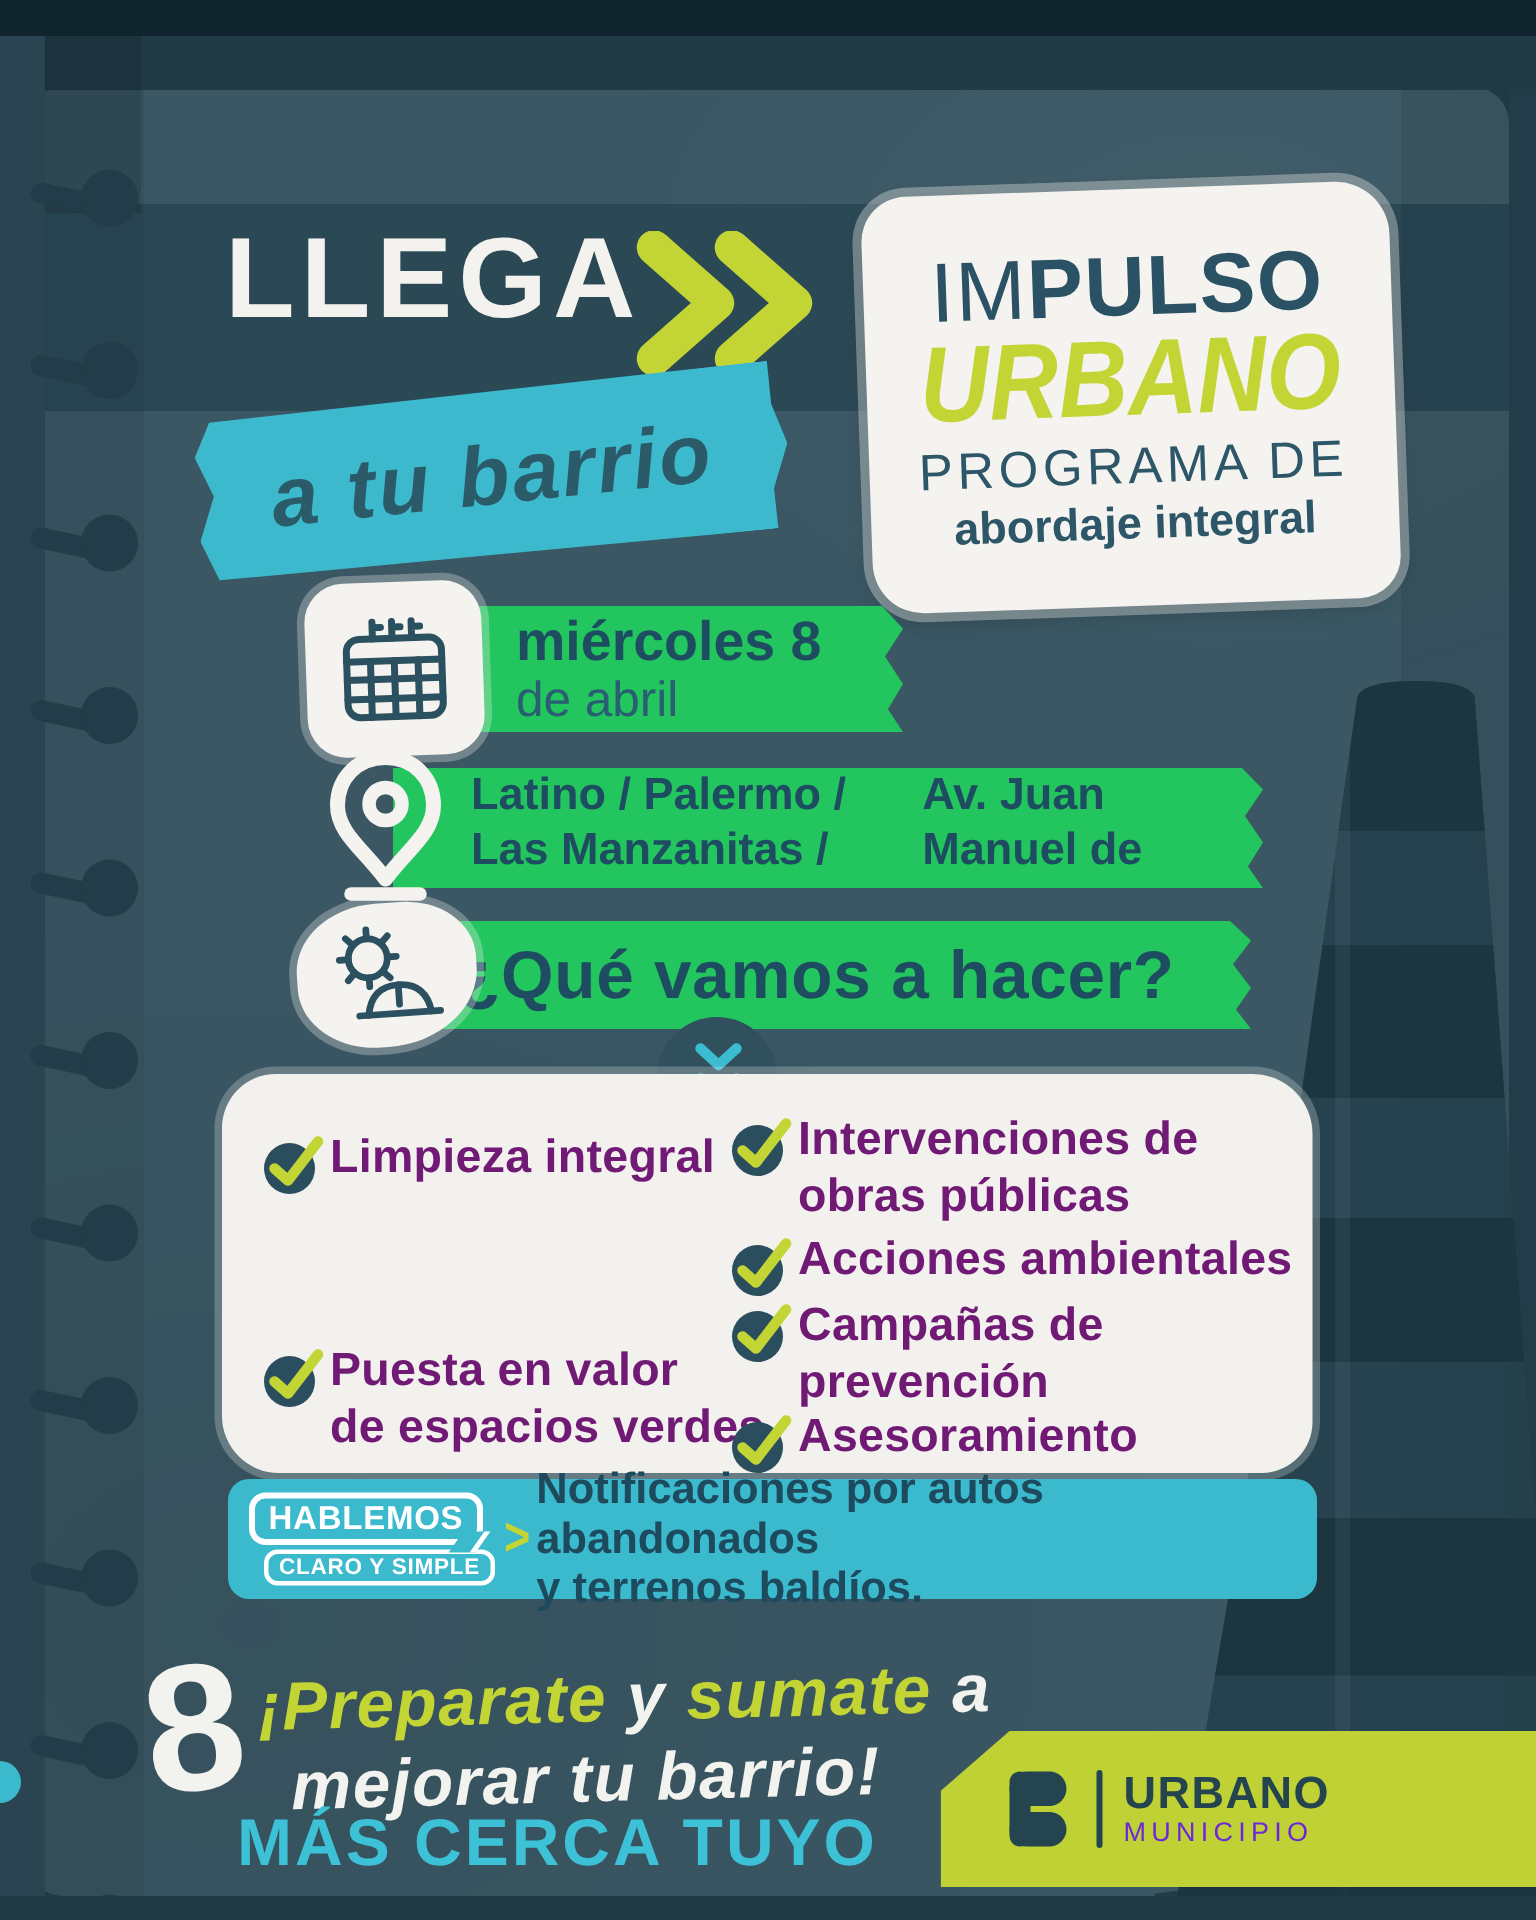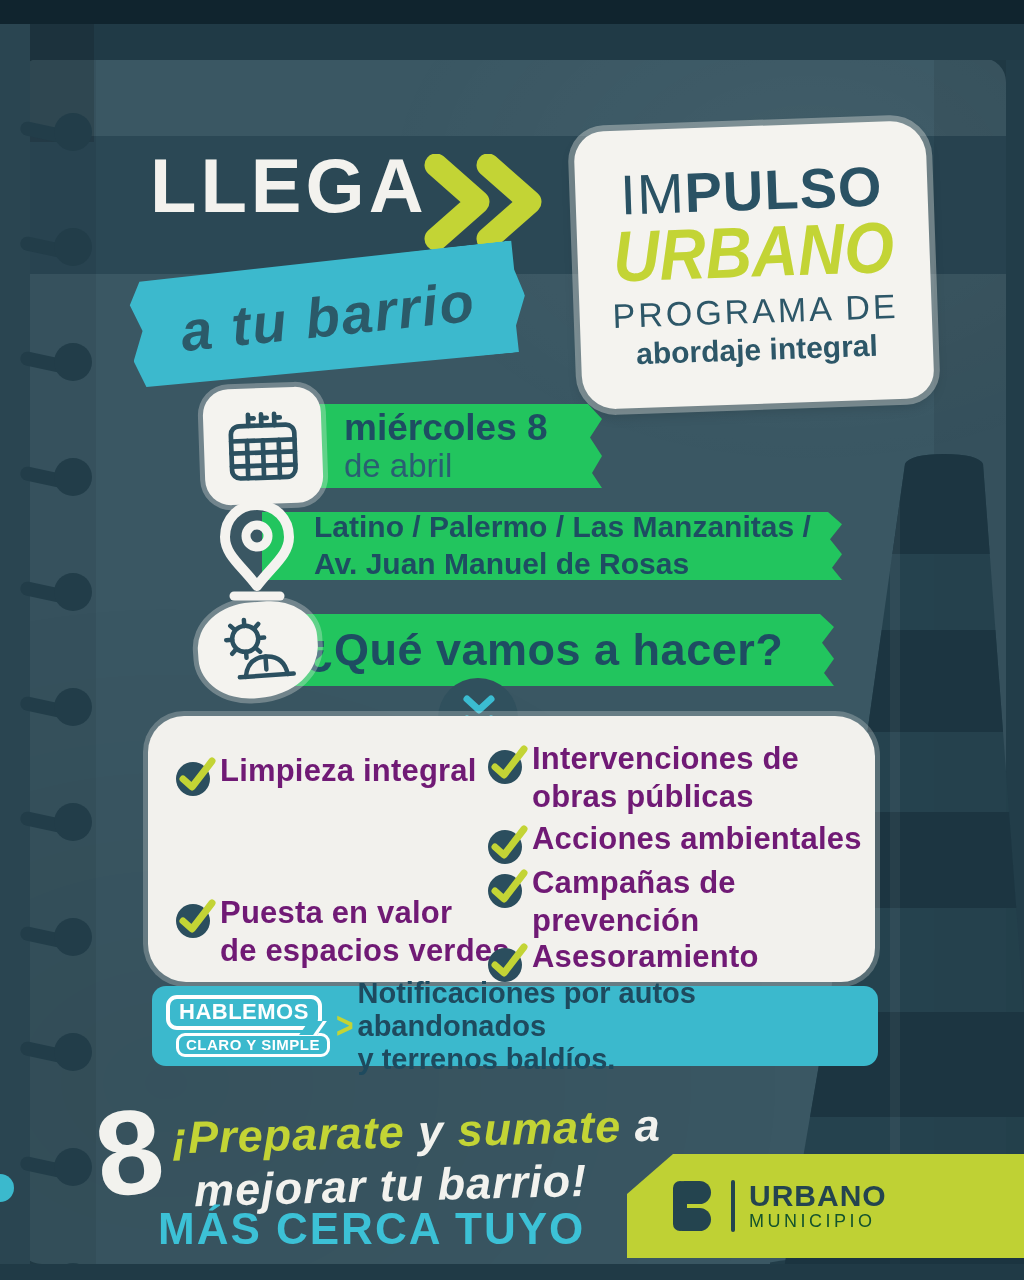--- a/index.html
+++ b/index.html
@@ -53,22 +53,22 @@
   .icon-card{left:204px;top:364px;width:118px;height:116px;background:#f4f3ef;border-radius:26px;
     transform:rotate(-2deg);display:flex;align-items:center;justify-content:center;
     box-shadow:0 0 0 5px rgba(244,243,239,.3);}
   .banner{background:#22c55e;}
   .jag-r{clip-path:polygon(0 0, calc(100% - 14px) 0, 100% 18%, calc(100% - 12px) 40%, 100% 62%, calc(100% - 10px) 82%, 100% 100%, 0 100%);}
   .date-banner{left:300px;top:380px;width:258px;height:84px;padding-left:44px;
     display:flex;flex-direction:column;justify-content:center;}
   .date-l1{font-size:37px;font-weight:800;color:#1e4d62;line-height:1.1;}
   .date-l2{font-size:33px;font-weight:400;color:#2a5e72;line-height:1.1;}
   .pin-wrap{left:212px;top:474px;}
-  .loc-banner{left:262px;top:488px;width:528px;height:68px;padding-left:52px;
-    display:flex;flex-direction:column;justify-content:center;}
+  .loc-banner{left:262px;top:488px;width:528px;height:80px;padding-left:52px;
+    display:flex;flex-direction:row;justify-content:center;}
   .loc-line{font-size:30px;font-weight:700;color:#1e4d62;line-height:1.23;}
   .gear-blob{left:198px;top:578px;width:120px;height:96px;background:#f4f3ef;
     border-radius:46% 40% 52% 44%;transform:rotate(-4deg);
     display:flex;align-items:center;justify-content:center;
     box-shadow:0 0 0 5px rgba(244,243,239,.3);}
   .q-banner{left:264px;top:590px;width:528px;height:72px;display:flex;align-items:center;padding-left:42px;}
   .q-text{font-size:45px;font-weight:800;color:#1e4d62;letter-spacing:0.5px;}
   
   .notch{left:438px;top:654px;width:80px;height:80px;border-radius:50%;background:#30505d;}
   .down-chev{left:462px;top:668px;}
@@ -106,21 +106,21 @@
     transform:rotate(-1.5deg);letter-spacing:1px;}
   .tagline{left:158px;top:1180px;font-size:44px;font-weight:800;color:#3cc1d6;letter-spacing:2px;}
   .edge-dot{left:-14px;top:1150px;width:28px;height:28px;border-radius:50%;background:#3bb9cd;}
   
   .bol-banner{left:627px;top:1130px;width:397px;height:104px;background:#bfd134;
     clip-path:polygon(46px 0, 100% 0, 100% 100%, 0 100%, 0 40px);
     display:flex;align-items:center;padding-left:0;}
   .bol-inner{display:flex;align-items:center;margin-left:44px;}
   .bol-divider{width:4px;height:52px;background:#24444f;margin:0 14px 0 14px;border-radius:2px;}
   .bol-name{font-size:30px;font-weight:800;color:#24444f;letter-spacing:1px;line-height:1.05;}
-  .bol-sub{font-size:18px;font-weight:400;color:#14532d;letter-spacing:3.5px;line-height:1.1;}
+  .bol-sub{font-size:18px;font-weight:400;color:#6d28d9;letter-spacing:3.5px;line-height:1.1;}
 </style>
 </head>
 <body>
 
 <div class="poster">
 
   <div class="abs page"></div>
   <div class="abs page-texture"></div>
   <div class="abs band-dark"></div>
   <div class="abs margin-shade"></div>

